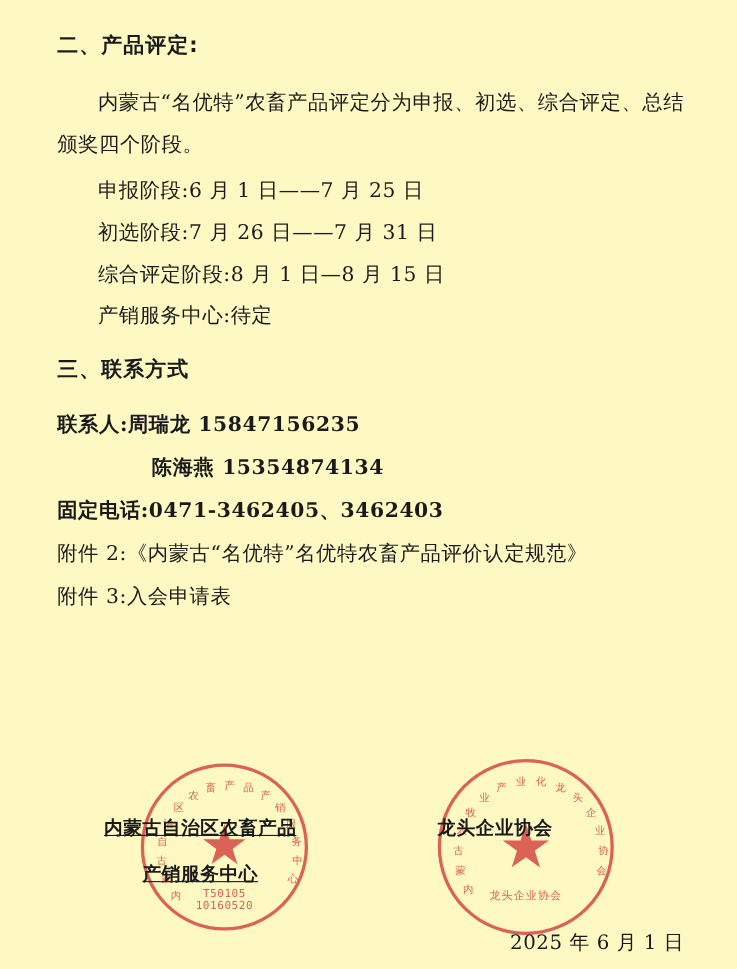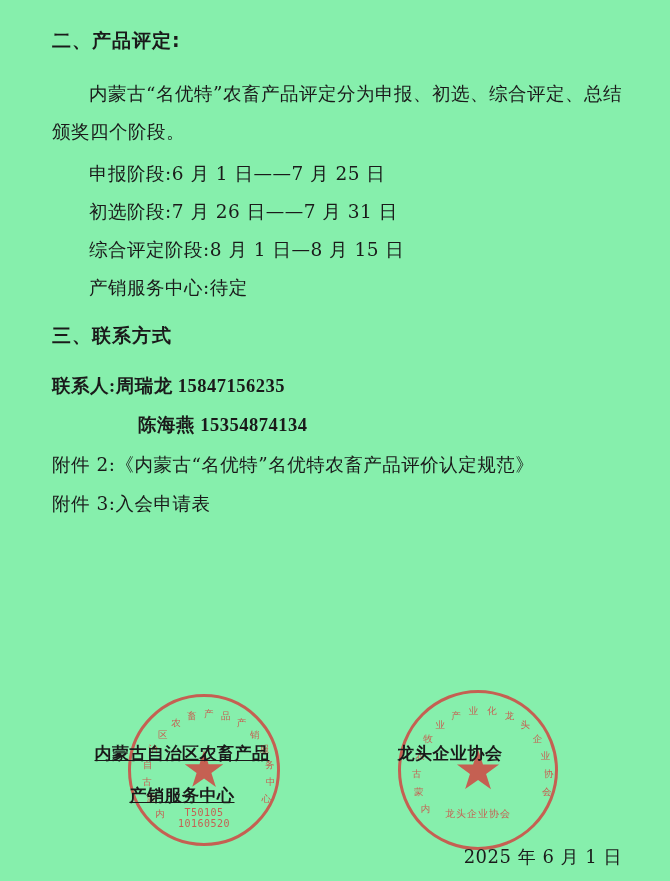--- a/index.html
+++ b/index.html
@@ -12,21 +12,21 @@
     height: 881px;
     position: relative;
     font-family: "DejaVu Serif", "Liberation Serif", serif;
     color: #1a1a1a;
     overflow: hidden;
   }
   .page {
     position: relative;
     width: 670px;
     height: 881px;
-    background: #86efac;
+    background: #fef9c3;
   }
   .doc {
     position: absolute;
     left: 52px;
     top: 18px;
     width: 570px;
   }
 
   .h-section {
     font-size: 19px;
@@ -50,21 +50,21 @@
     line-height: 38px;
     text-indent: 2em;
     letter-spacing: 0.5px;
   }
 
   .contact-line {
     font-size: 18.5px;
     line-height: 39px;
     letter-spacing: 0.5px;
   }
-  .contact-line.bold { font-weight: bold; font-family: Liberation Serif, serif; }
+  .contact-line.bold { font-weight: bold; }
   .contact-line.indent-2 { padding-left: 86px; }
 
   .attach-line {
     font-size: 18.5px;
     line-height: 39px;
     letter-spacing: 0.5px;
   }
 
   .sig-area {
     position: absolute;
@@ -173,20 +173,21 @@
 
     <div class="stage-line">申报阶段:6 月 1 日——7 月 25 日</div>
     <div class="stage-line">初选阶段:7 月 26 日——7 月 31 日</div>
     <div class="stage-line">综合评定阶段:8 月 1 日—8 月 15 日</div>
     <div class="stage-line">产销服务中心:待定</div>
 
     <div class="h-section" style="margin-top:16px;">三、联系方式</div>
 
     <div class="contact-line bold" style="margin-top:18px;">联系人:周瑞龙 15847156235</div>
     <div class="contact-line bold indent-2">陈海燕 15354874134</div>
+    <div class="contact-line bold">固定电话:0471-3462405、3462403</div>
 
     <div class="attach-line bold">附件 2:《内蒙古“名优特”名优特农畜产品评价认定规范》</div>
     <div class="attach-line bold">附件 3:入会申请表</div>
 
   </div>
 
   <div class="sig-area">
 
     <div class="seal seal-1">
       <div class="seal-inner">

